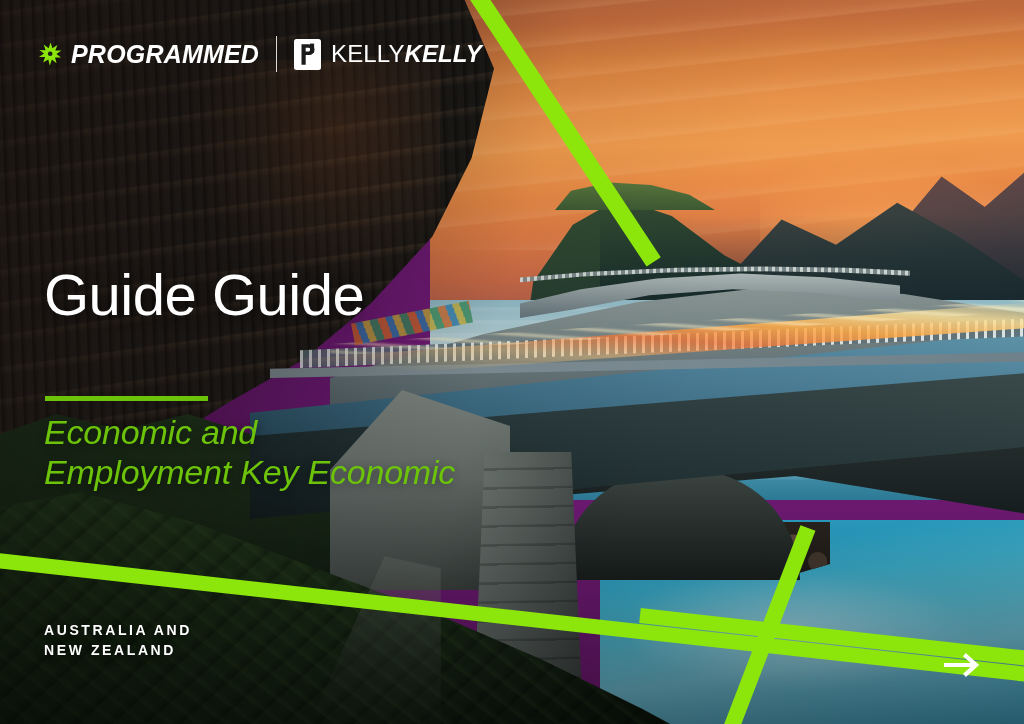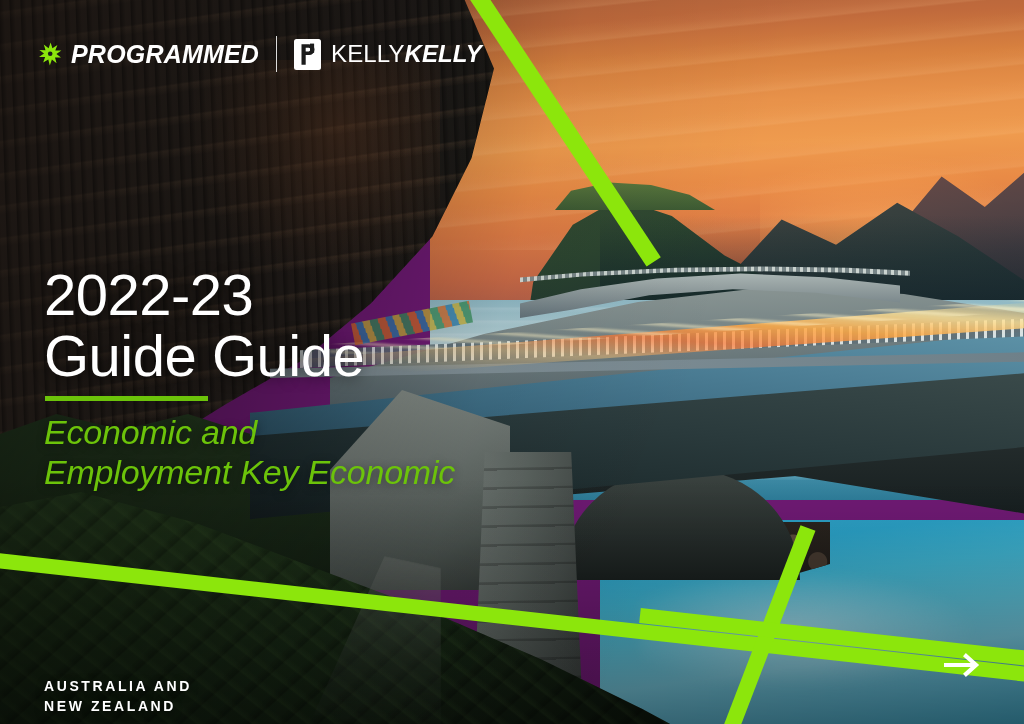--- a/index.html
+++ b/index.html
@@ -353,21 +353,21 @@
   }
   .subhead {
     position:absolute; left:44px; top:412px;
     color:var(--lime-sub);
     font-size:34px; line-height:1.18; font-weight:400;
     letter-spacing:-0.2px;
     text-shadow:0 2px 10px rgba(0,0,0,.45);
     font-style:italic;
   }
   .region {
-    position:absolute; left:44px; top:676px;
+    position:absolute; left:44px; top:620px;
     color:#fff; font-size:14px; font-weight:bold;
     letter-spacing:2.6px; line-height:1.45;
     text-shadow:0 2px 8px rgba(0,0,0,.6);
   }
   .arrow {
     position:absolute; left:944px; top:652px;
     width:40px; height:26px;
   }
 
   :root { --lime:#8ce60c; --lime-sub:#6cc30a; }
@@ -455,21 +455,20 @@
                                 M11.7 8.8 v3.6 h3.0 a1.8 1.8 0 0 0 0 -3.6 z"></path>
         <rect x="16.0" y="4.6" width="4.1" height="9.2" fill="#1b1b1b"></rect>
       </svg>
       <span class="persol-word">
         <span class="thin">KELLY</span><span class="bold">KELLY</span>
       </span>
     </div>
   </div>
 
   <div class="headline">
-    <div>2022-23</div>
     <div>Guide Guide</div>
   </div>
 
   <div class="rule"></div>
 
   <div class="subhead">
     <div>Economic and</div>
     <div>Employment Key Economic</div>
   </div>
 

